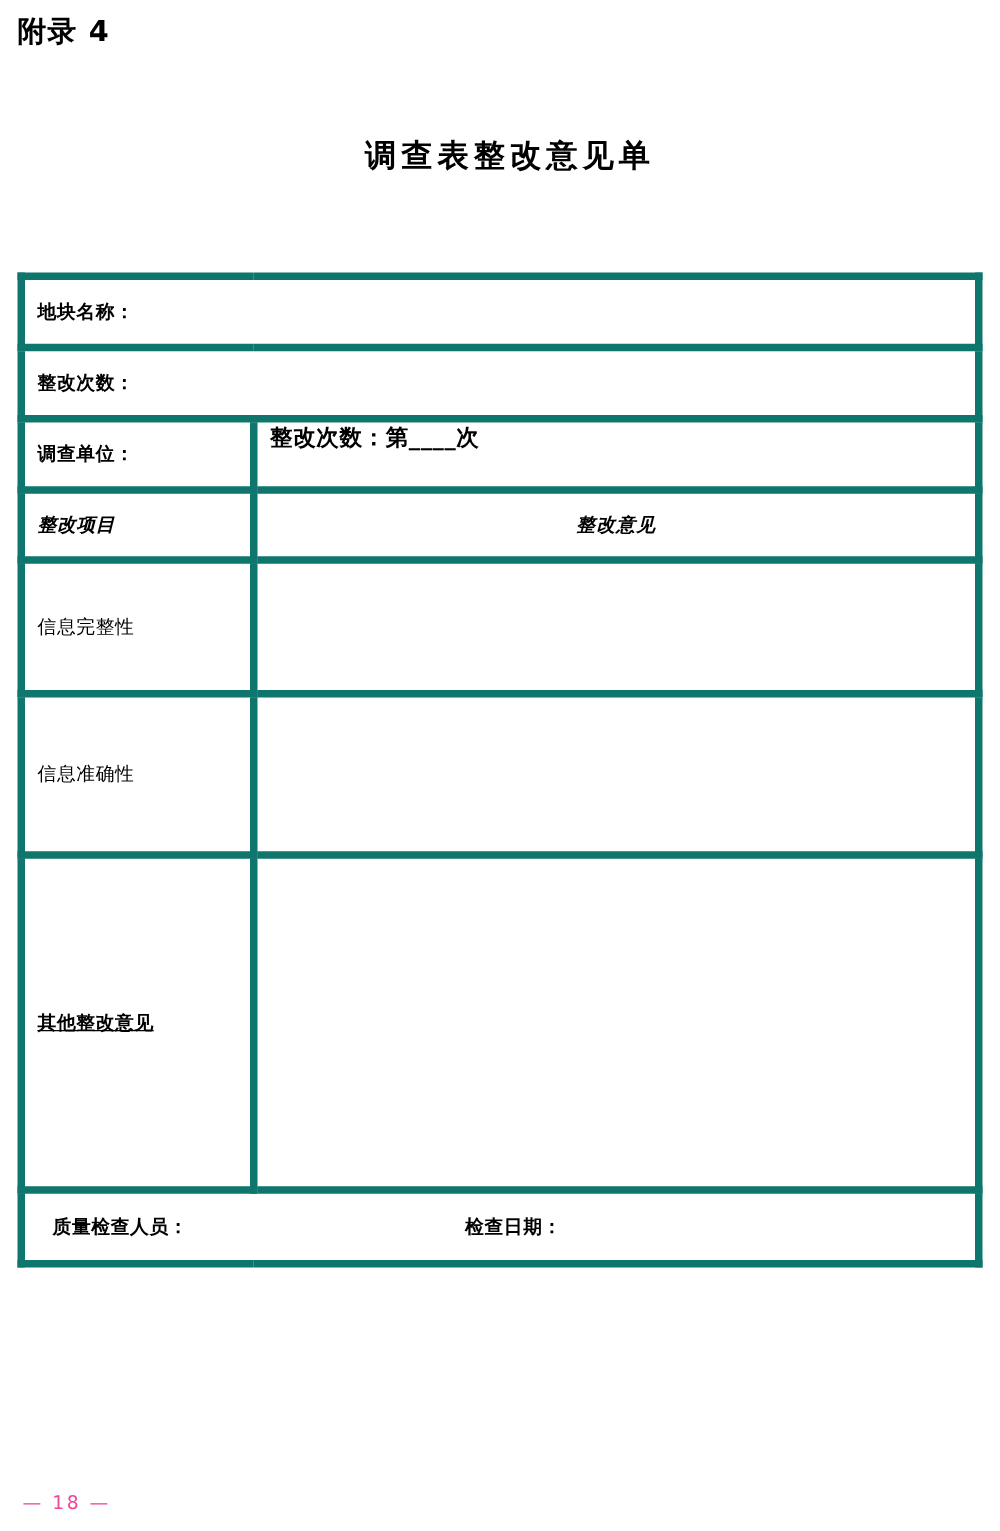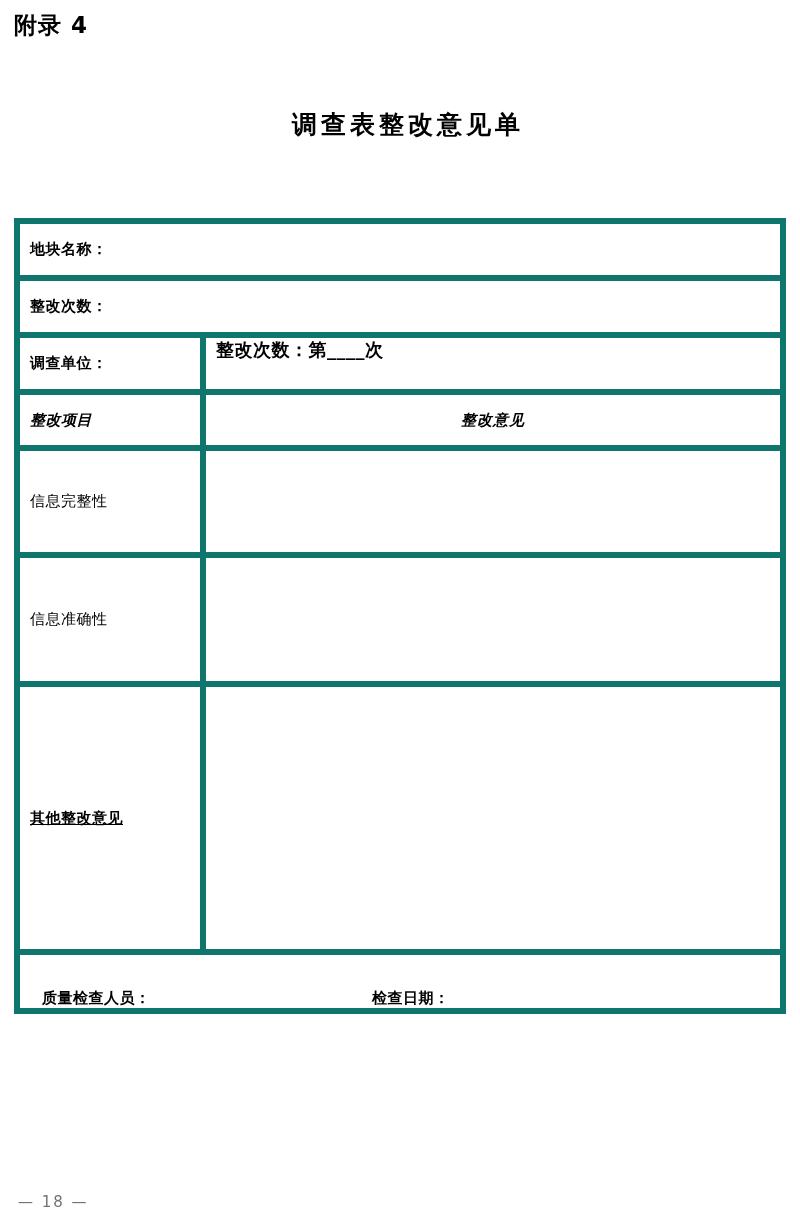--- a/index.html
+++ b/index.html
@@ -87,21 +87,21 @@
     align-items: center;
     height: 100%;
     box-sizing: border-box;
     padding: 0 10px;
     font-size: 15px;
     font-weight: bold;
     letter-spacing: 0.5px;
   }
   .foot-flex {
     display: flex;
-    align-items: flex-end;
+    align-items: center;
     height: 100%;
     box-sizing: border-box;
     font-size: 15px;
     font-weight: bold;
     letter-spacing: 0.5px;
   }
   .foot-1 { padding-left: 22px; width: 330px; }
   .foot-2 { }
   .unit-flex {
     display: flex;
@@ -118,21 +118,21 @@
   }
   .page-footer {
     position: absolute;
     left: 0;
     right: 0;
     bottom: 14px;
     text-align: left;
     padding-left: 18px;
     font-size: 15px;
     letter-spacing: 2px;
-    color: #737373;
+    color: #ec4899;
   }
 </style>
 </head>
 <body>
 
 <div class="page">
 
   <div class="appendix-label">附录 4</div>
 
   <div class="doc-title">调查表整改意见单</div>

